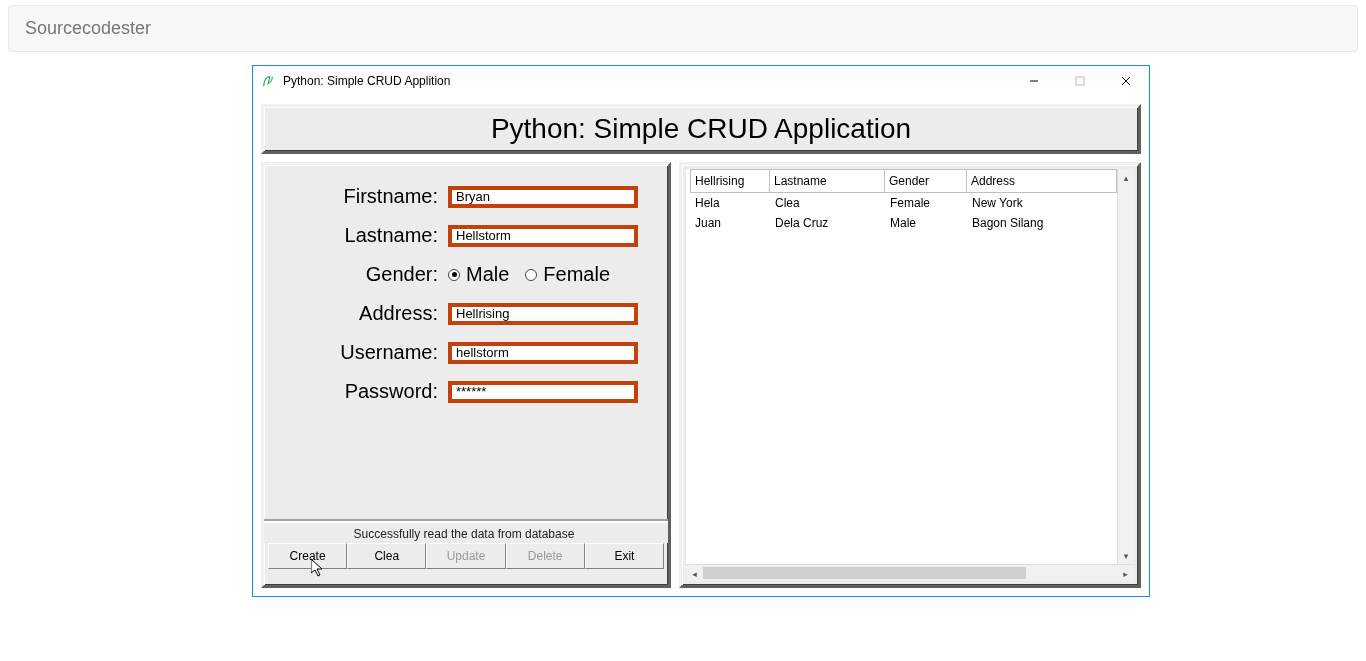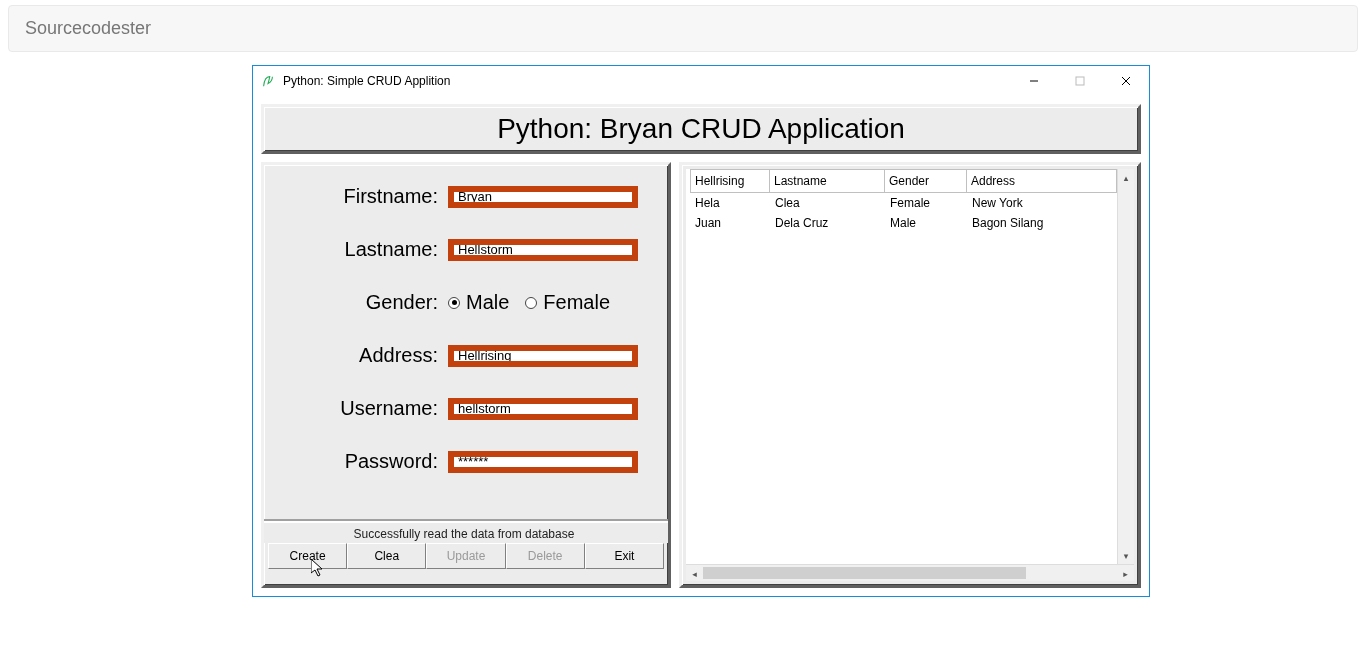--- a/index.html
+++ b/index.html
@@ -103,39 +103,39 @@
     height: 100%;
     position: relative;
     display: flex;
     flex-direction: column;
   }
   .form-fields {
     flex: 1;
     padding: 20px 14px 10px 14px;
     display: flex;
     flex-direction: column;
-    gap: 30px;
+    gap: 16px;
   }
   .form-row {
     display: flex;
     align-items: center;
   }
   .form-row label {
     width: 170px;
     text-align: right;
     font-family: Arial, sans-serif;
     font-size: 20px;
     color: #000;
     padding-right: 10px;
   }
   .form-row input[type=text],
   .form-row input[type=password] {
     width: 190px;
     height: 22px;
-    border: 6px solid #c2410c;
+    border: 4px solid #c2410c;
     background: #fff;
     font-family: "Segoe UI", sans-serif;
     font-size: 13px;
     padding: 0 4px;
   }
   .radio-group {
     display: flex;
     align-items: center;
     gap: 6px;
     font-family: Arial, sans-serif;
@@ -286,21 +286,21 @@
       <svg viewBox="0 0 10 10">
           <line x1="1" y1="1" x2="9" y2="9" stroke="#000" stroke-width="1"></line>
           <line x1="9" y1="1" x2="1" y2="9" stroke="#000" stroke-width="1"></line>
         </svg>
     </button>
   </div>
 
   <div class="client">
 
     <div class="raised-frame header-panel">
-      <h1>Python: Bryan CRUD Application</h1>
+      <h1>Python: Simple CRUD Application</h1>
     </div>
 
     <div class="body-row">
 
       <div class="raised-frame form-panel">
         <div class="form-fields">
 
           <div class="form-row">
             <label>Firstname:</label>
             <input type="text" value="Bryan" style="">

